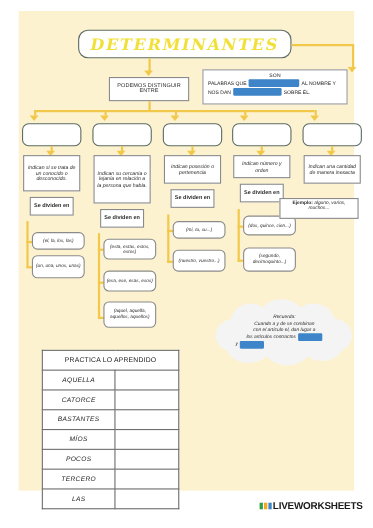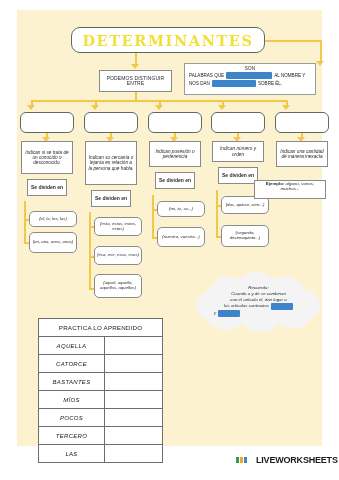--- a/index.html
+++ b/index.html
@@ -9,21 +9,21 @@
   .abs{position:absolute;box-sizing:border-box;}
 
   
   .node{background:#ffffff;border:1px solid #8a8a8a;display:flex;align-items:center;
         justify-content:center;text-align:center;line-height:1.08;color:#2b2b2b;}
 
   
   #title-box{left:71px;top:27px;width:194px;height:26px;background:#ffffff;
              border:1.6px solid #5c6b63;border-radius:9px;
              display:flex;align-items:center;justify-content:center;}
-  #title-text{font-family:"DejaVu Serif",serif;font-weight:bold;
+  #title-text{font-family:"DejaVu Serif",serif;font-weight:bold;font-style:italic;
               font-size:14.5px;letter-spacing:1.6px;color:#f2e03a;
               text-shadow:-1px -1px 0 #ffffff,1px -1px 0 #ffffff,-1px 1px 0 #ffffff,
                           1px 1px 0 #ffffff,0 0 2px #ffffff;}
 
   
   .ln{position:absolute;background:#f2c84b;}
   .vl{width:1.6px;}
   .hl{height:1.6px;}
   .arw{position:absolute;width:0;height:0;border-left:4px solid transparent;
        border-right:4px solid transparent;border-top:5px solid #f2c84b;}
@@ -56,21 +56,21 @@
               font-size:4.4px;font-style:italic;color:#2a2a2a;line-height:1.35;z-index:3;}
 
   
   #practice{left:38px;top:318px;width:125px;border-collapse:collapse;background:#ffffff;}
   #practice td{border:1px solid #6d6d6d;height:15px;font-size:6px;font-style:italic;
                text-align:center;color:#222;letter-spacing:.3px;}
   #practice td.hdr{font-style:normal;font-weight:normal;letter-spacing:.2px;font-size:6.2px;}
   #practice td.ans{width:55px;}
 
   
-  #footer{left:236px;top:455px;display:flex;align-items:center;gap:9px;}
+  #footer{left:236px;top:455px;display:flex;align-items:center;gap:1px;}
   #lw-logo{display:flex;gap:1px;}
   .sq{width:3px;height:6px;}
   #lw-text{font-size:9px;font-weight:bold;color:#1b1b1b;letter-spacing:-.2px;}
 </style>
 </head>
 <body>
 
 <div id="sheet">
   <div class="page"></div>
 

